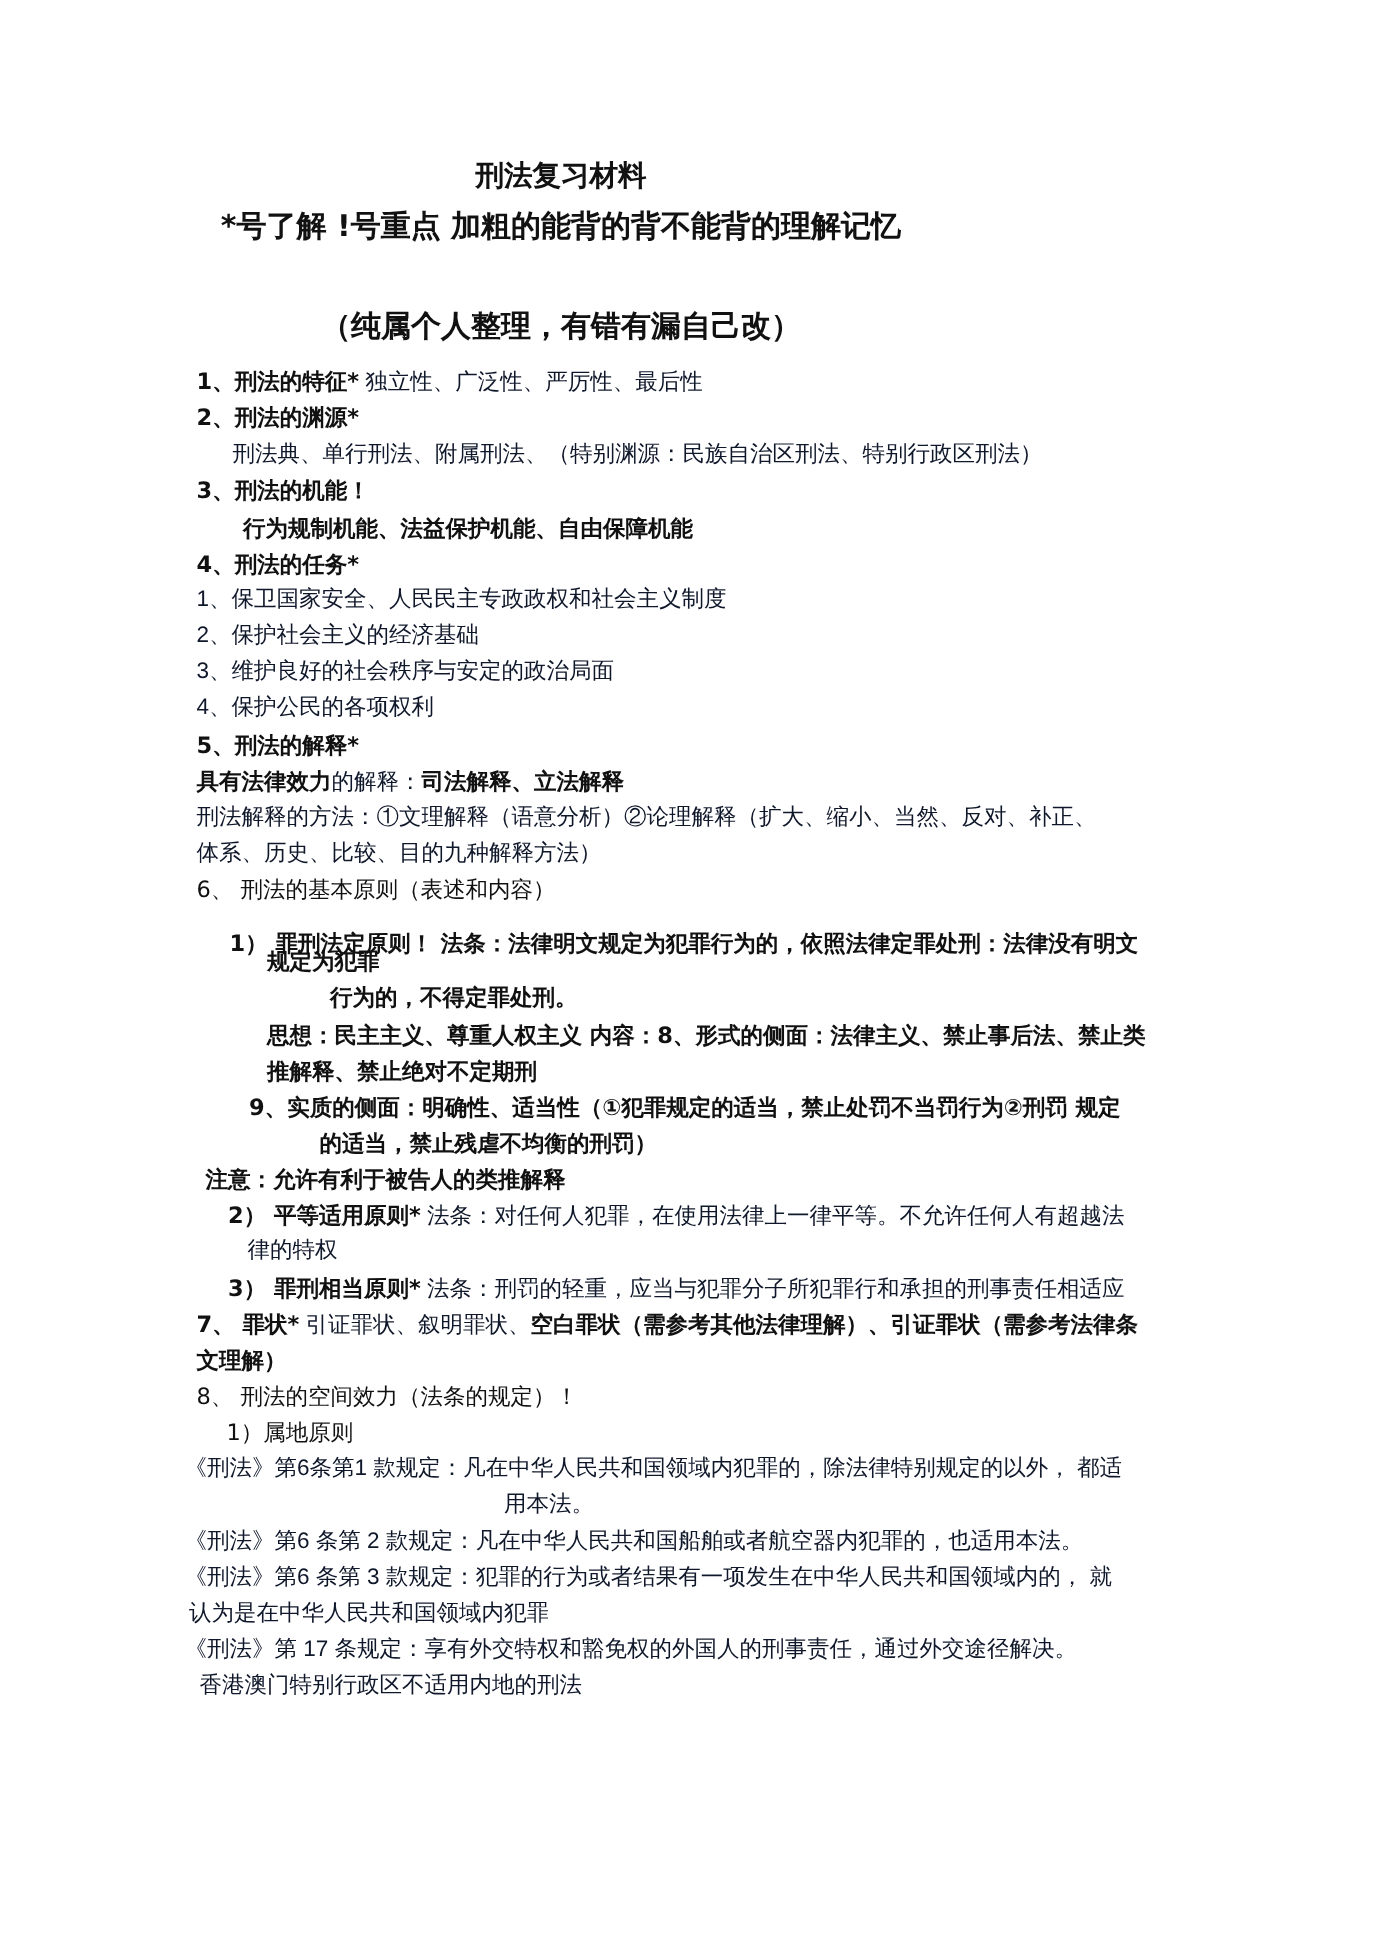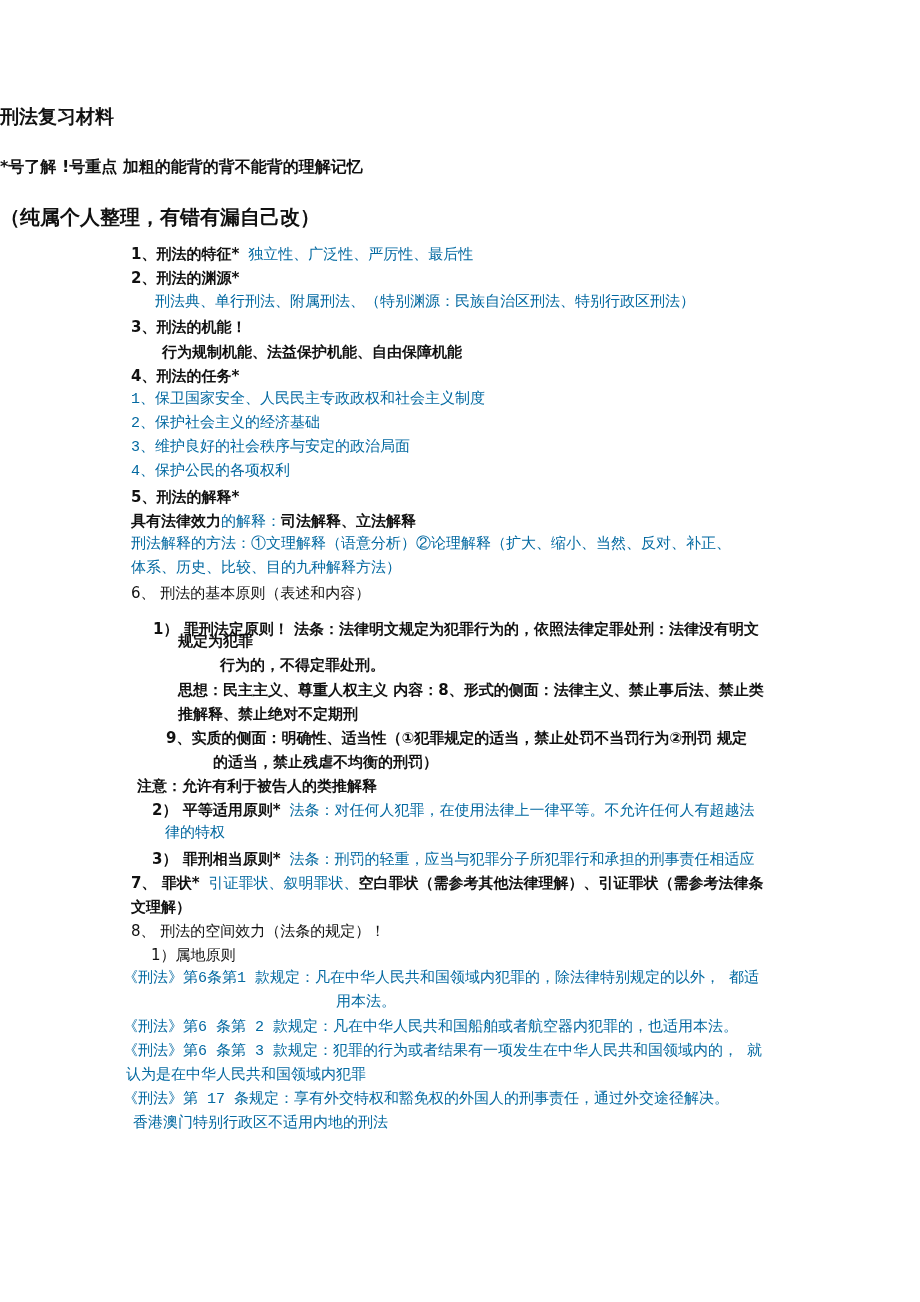--- a/index.html
+++ b/index.html
@@ -1,23 +1,23 @@
 <!DOCTYPE html>
 <html><head>
 <meta charset="utf-8">
 <style>
   html, body { margin: 0; padding: 0; background: #ffffff; }
   body { width: 920px; height: 1302px; position: relative; overflow: hidden;
          font-family: "DejaVu Sans", sans-serif; color: #111; }
   .line { position: absolute; white-space: nowrap; font-size: 15px; line-height: 20px; }
   .b { font-weight: bold; }
-  .n { font-weight: normal; font-family: Liberation Mono, monospace; color: #0369a1; }
-  .title { position: absolute; left: 0; width: 748px; font-weight: bold; }
+  .n { font-weight: normal; font-family: Liberation Sans, sans-serif; color: #0f172a; }
+  .title { position: absolute; left: 0; width: 748px; text-align: center; font-weight: bold; }
   .t1 { top: 104px; font-size: 19px; }
-  .t2 { top: 157px; font-size: 16px; }
+  .t2 { top: 137px; font-size: 20px; }
   .t3 { top: 204px; font-size: 20px; }
 </style>
 </head>
 <body>
 
 <div>
   <div class="title t1">刑法复习材料</div>
   <div class="title t2">*号了解 !号重点 加粗的能背的背不能背的理解记忆</div>
   <div class="title t3">（纯属个人整理，有错有漏自己改）</div>
 

